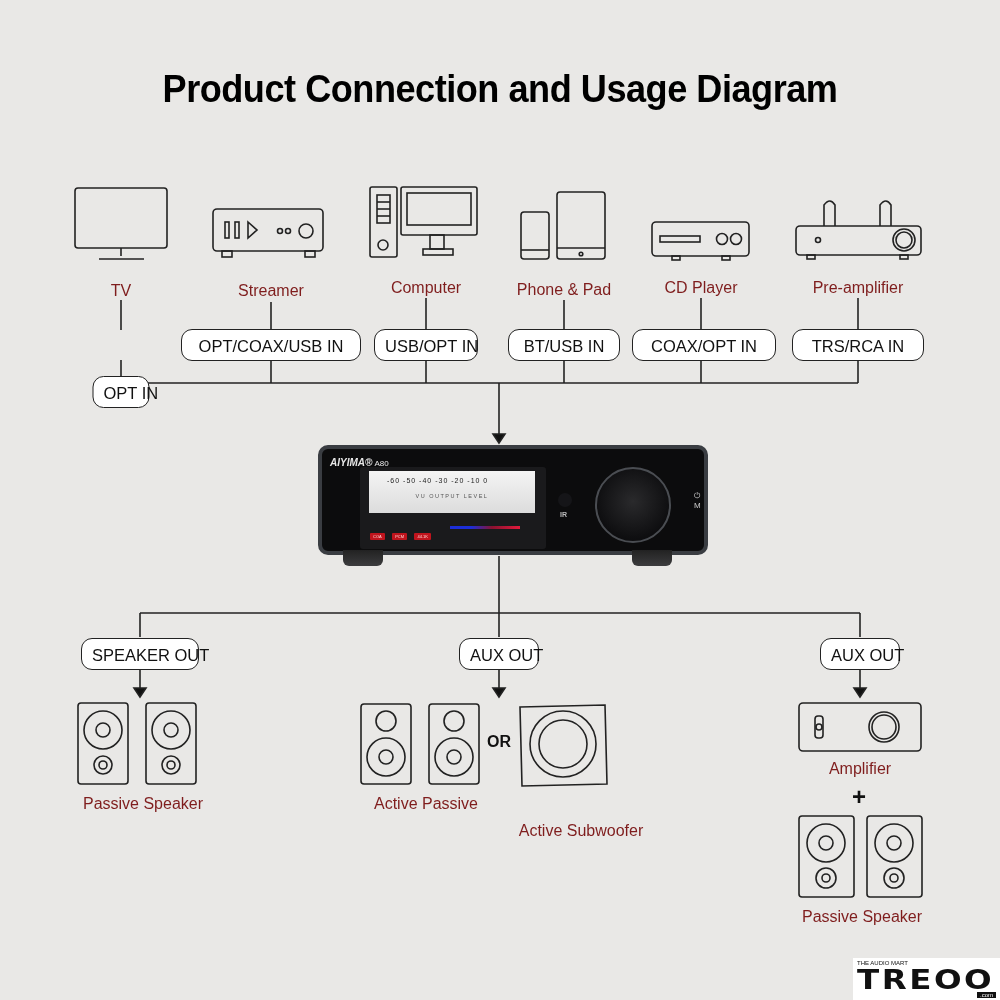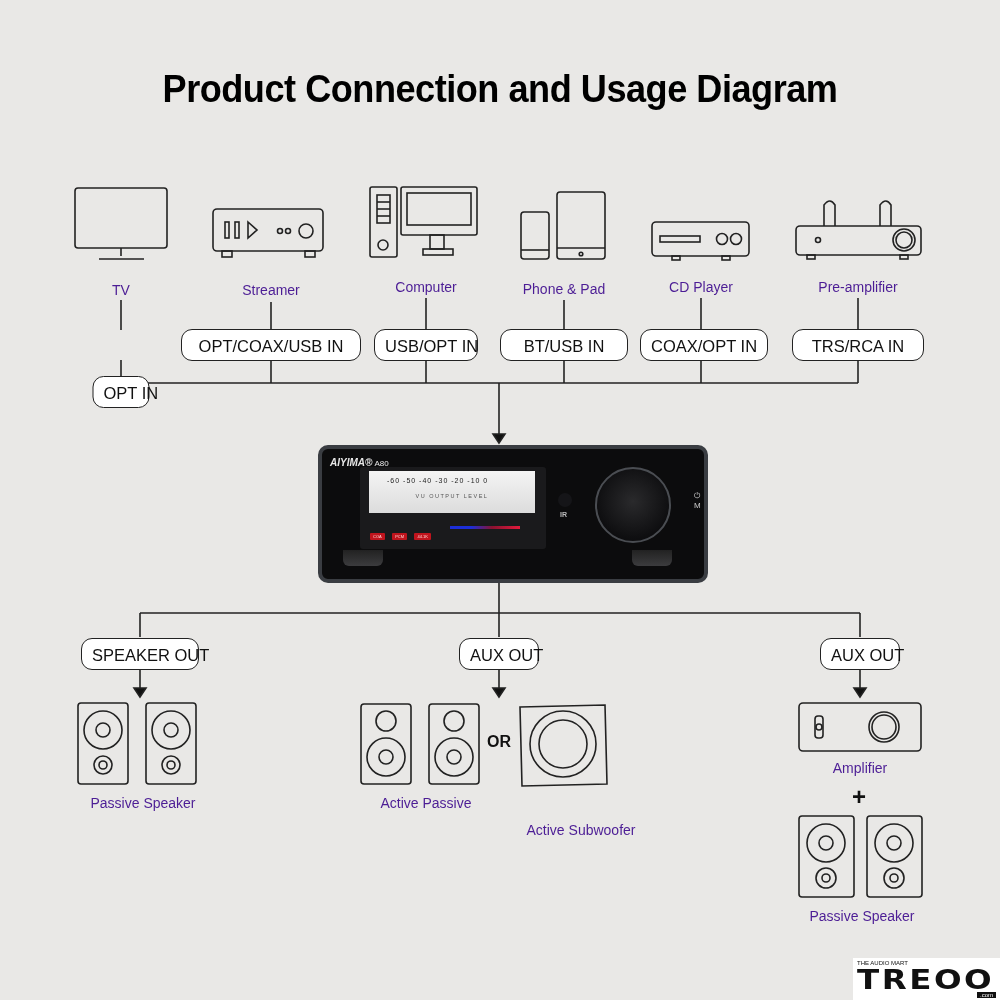--- a/index.html
+++ b/index.html
@@ -1,23 +1,23 @@
 <!DOCTYPE html>
 <html><head>
 <meta charset="utf-8">
 <style>
   html,body{margin:0;padding:0;}
   body{width:1000px;height:1000px;background:#e9e8e6;position:relative;overflow:hidden;font-family:"Liberation Sans","DejaVu Sans",sans-serif;color:#111;}
   .title{position:absolute;top:68px;left:0;width:1000px;text-align:center;font-size:38px;font-weight:bold;letter-spacing:-0.5px;color:#000;transform:scaleX(0.95);}
   svg.lines{position:absolute;left:0;top:0;}
-  .lbl{position:absolute;font-size:14px;color:#4c1d95;text-align:right;white-space:nowrap;transform:translateX(-50%);}
+  .lbl{position:absolute;font-size:16px;color:#7f1d1d;text-align:right;white-space:nowrap;transform:translateX(-50%);}
   .pill{position:absolute;height:32px;line-height:32px;border:1.6px solid #222;border-radius:11px;background:#fff;font-size:16.5px;color:#111;text-align:center;white-space:nowrap;box-sizing:border-box;transform:translateX(-50%);padding:0 10px;}
   .or{position:absolute;font-size:16px;color:#111;font-weight:bold;}
   .plus{position:absolute;font-size:24px;font-weight:bold;color:#111;}
-  .device{position:absolute;left:318px;top:445px;width:390px;height:138px;background:#0c0c0d;border:4px solid #3a3d42;border-radius:10px;box-sizing:border-box;}
+  .device{position:absolute;left:318px;top:445px;width:390px;height:110px;background:#0c0c0d;border:4px solid #3a3d42;border-radius:10px;box-sizing:border-box;}
   .brand{position:absolute;left:8px;top:8px;color:#e8e8e8;font-size:10px;font-weight:bold;font-style:italic;}
   .brand span{font-style:normal;font-weight:normal;font-size:8px;margin-left:2px;}
   .screen{position:absolute;left:38px;top:18px;width:186px;height:82px;background:#1a1a1c;border-radius:3px;}
   .vu{position:absolute;left:9px;top:4px;width:166px;height:42px;background:linear-gradient(#f4f4f4,#dcdcdc);}
   .vu-scale{position:absolute;top:6px;left:18px;font-size:7px;color:#222;letter-spacing:1px;}
   .vu-text{position:absolute;top:22px;left:0;width:100%;text-align:center;font-size:5.5px;color:#555;letter-spacing:1.5px;}
   .badges{position:absolute;left:10px;top:57px;}
   .badge{display:inline-block;background:#c0141d;color:#ffd8d8;font-size:4px;padding:1px 3px;border-radius:1px;margin-right:3px;}
   .bar{position:absolute;left:90px;top:59px;width:70px;height:3px;background:linear-gradient(90deg,#1c2ed8,#1c2ed8 30%,#8a1230 60%,#e21a3c);}
   .ir{position:absolute;left:236px;top:44px;width:14px;height:14px;border-radius:50%;background:#151518;}
@@ -173,22 +173,22 @@
 <div class="lbl" style="left:121px;top:282px;">TV</div>
 <div class="lbl" style="left:271px;top:282px;">Streamer</div>
 <div class="lbl" style="left:426px;top:279px;">Computer</div>
 <div class="lbl" style="left:564px;top:281px;">Phone &amp; Pad</div>
 <div class="lbl" style="left:701px;top:279px;">CD Player</div>
 <div class="lbl" style="left:858px;top:279px;">Pre-amplifier</div>
 
 <div class="pill" style="left:121px;top:329px;width:57px;margin-top:47px;">OPT IN</div>
 <div class="pill" style="left:271px;top:329px;width:180px;">OPT/COAX/USB IN</div>
 <div class="pill" style="left:426px;top:329px;width:104px;">USB/OPT IN</div>
-<div class="pill" style="left:564px;top:329px;width:128px;">BT/USB IN</div>
-<div class="pill" style="left:704px;top:329px;width:128px;">COAX/OPT IN</div>
+<div class="pill" style="left:564px;top:329px;width:112px;">BT/USB IN</div>
+<div class="pill" style="left:704px;top:329px;width:144px;">COAX/OPT IN</div>
 <div class="pill" style="left:858px;top:329px;width:132px;">TRS/RCA IN</div>
 
 <div class="device">
   <div class="brand"><b>AIYIMA®</b><span>A80</span></div>
   <div class="screen">
     <div class="vu">
       <div class="vu-scale">-60 -50 -40 -30 -20 -10 0</div>
       <div class="vu-text"><span>VU</span> <span>OUTPUT LEVEL</span></div>
     </div>
     <div class="badges">

